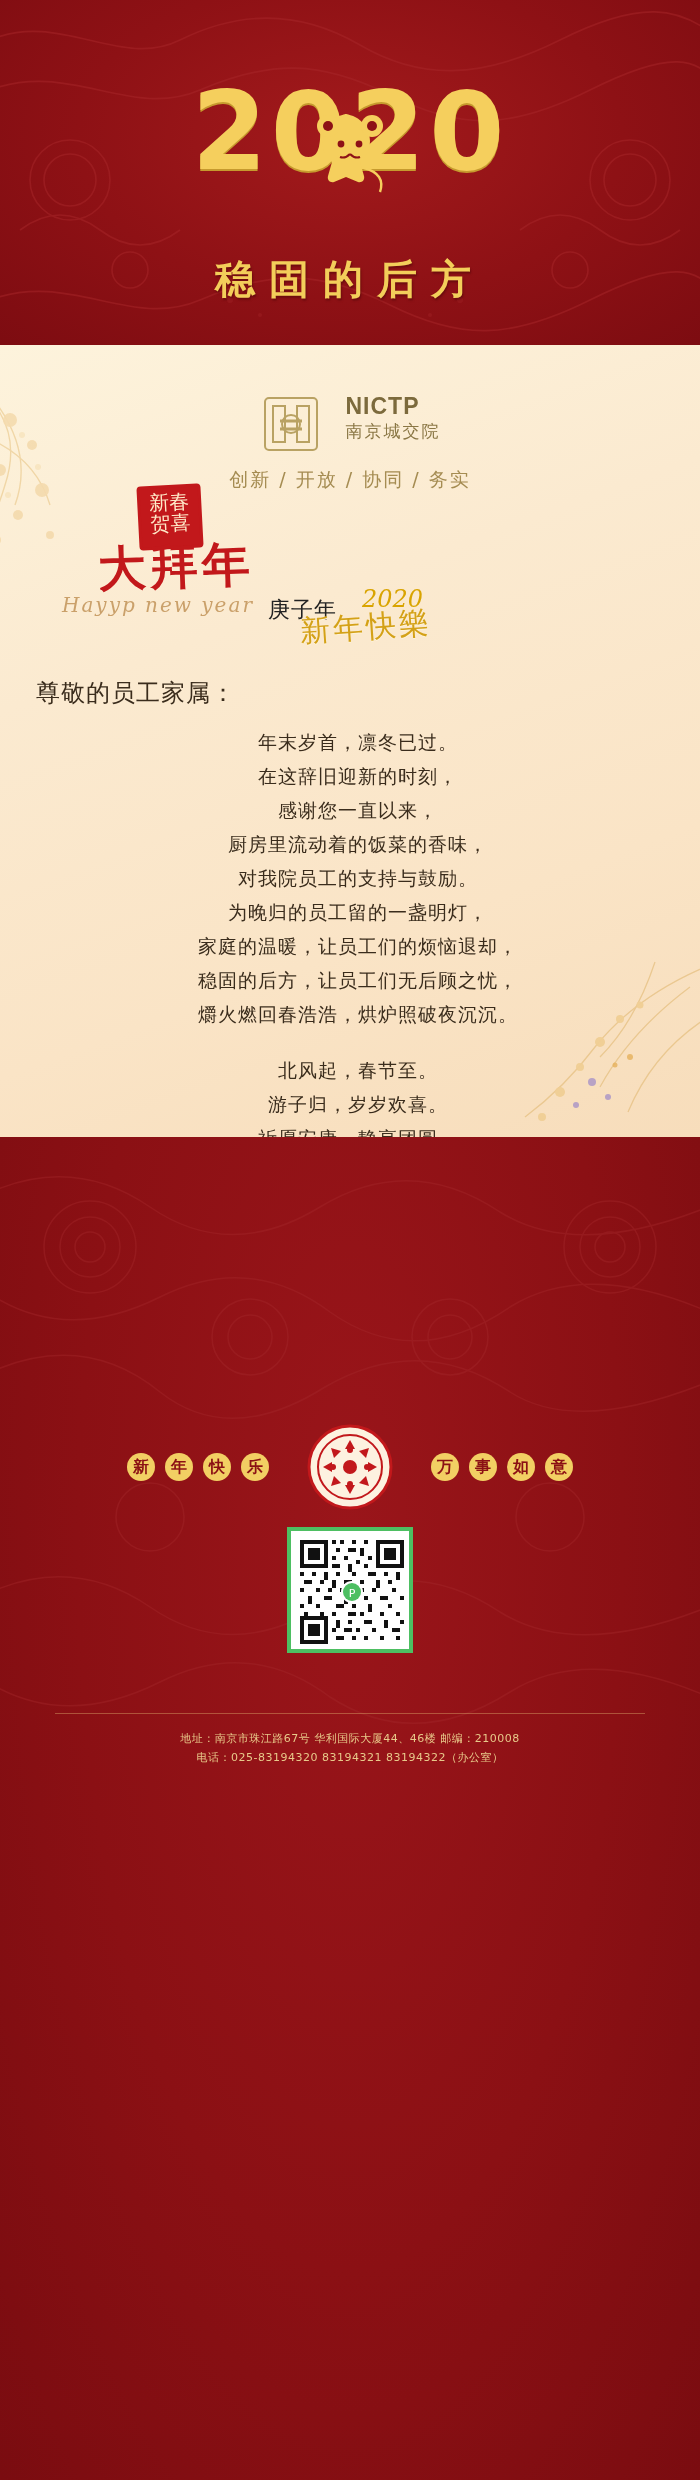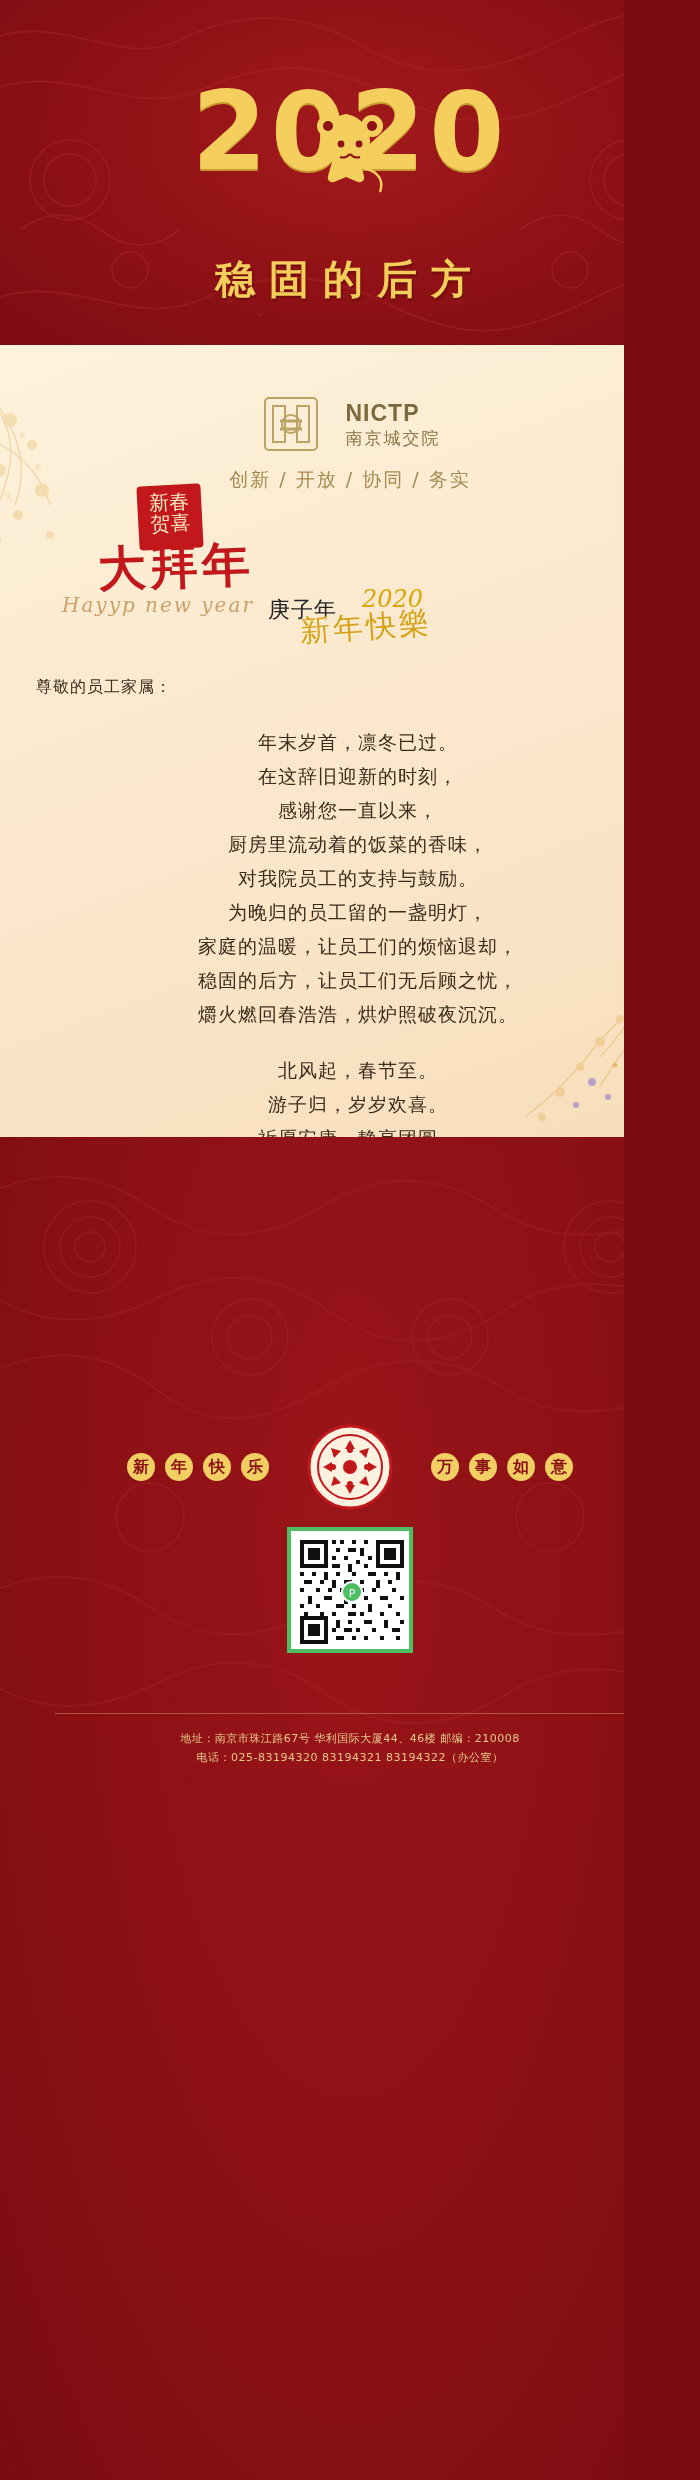--- a/index.html
+++ b/index.html
@@ -6,21 +6,21 @@
     margin: 0;
     padding: 0;
     background: #7a0d11;
   }
   body {
     width: 700px;
     font-family: "Liberation Sans", sans-serif;
   }
   .page {
     position: relative;
-    width: 624px;
+    width: 700px;
     height: 2480px;
     overflow: hidden;
     background: #8d1116;
   }
 
   
   .top-banner {
     position: relative;
     width: 700px;
     height: 345px;
@@ -82,21 +82,21 @@
   }
   .logo-block {
     position: absolute;
     top: 48px;
     right: 0;
     left: 0;
     text-align: center;
   }
   .logo-row {
     display: inline-flex;
-    align-items: center;
+    align-items: flex-start;
     gap: 24px;
   }
   .logo-mark {
     width: 62px;
     height: 62px;
   }
   .logo-text {
     text-align: left;
     line-height: 1.15;
   }
@@ -192,21 +192,21 @@
     color: #d4a117;
     letter-spacing: 3px;
     transform: rotate(-4deg);
     text-shadow: 0 1px 0 #fff3d6;
   }
   .salutation {
     position: absolute;
     left: 36px;
     top: 332px;
     font-family: "DejaVu Sans", sans-serif;
-    font-size: 16px;
+    font-size: 24px;
     color: #3a2c1c;
     letter-spacing: 1px;
   }
   .body-text {
     position: absolute;
     left: 0; right: 0;
     top: 380px;
     text-align: center;
     font-family: "DejaVu Sans", sans-serif;
     font-size: 19px;

